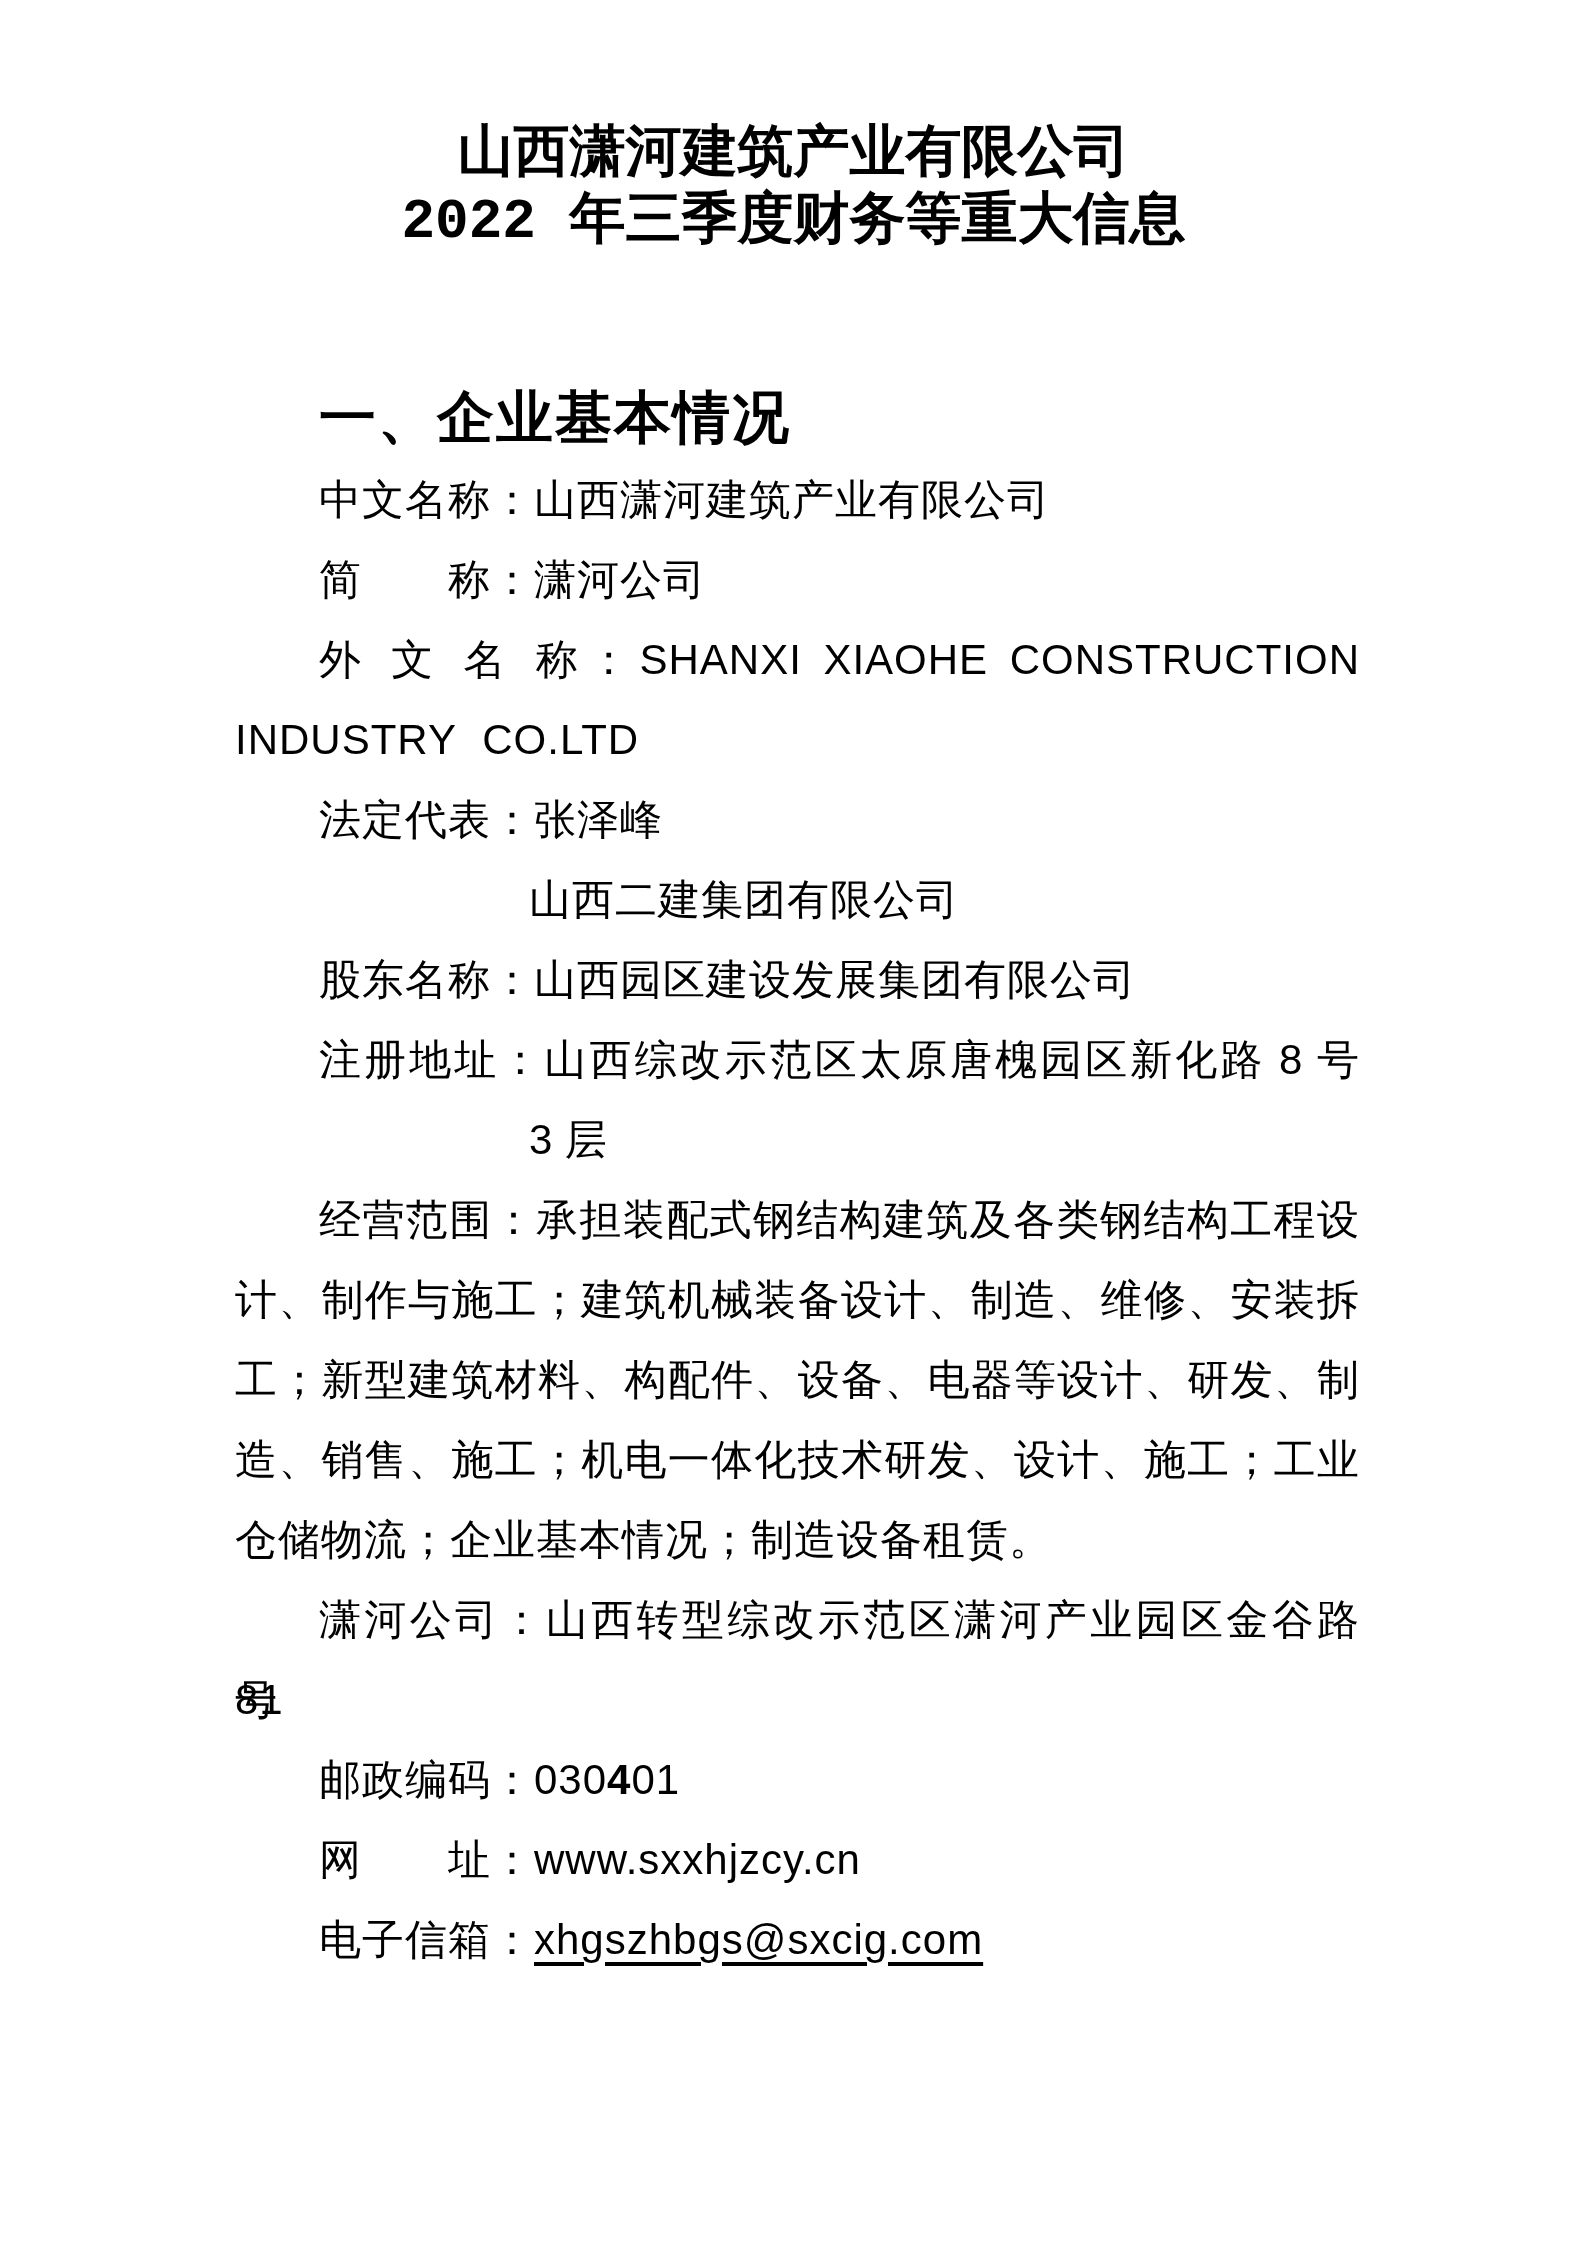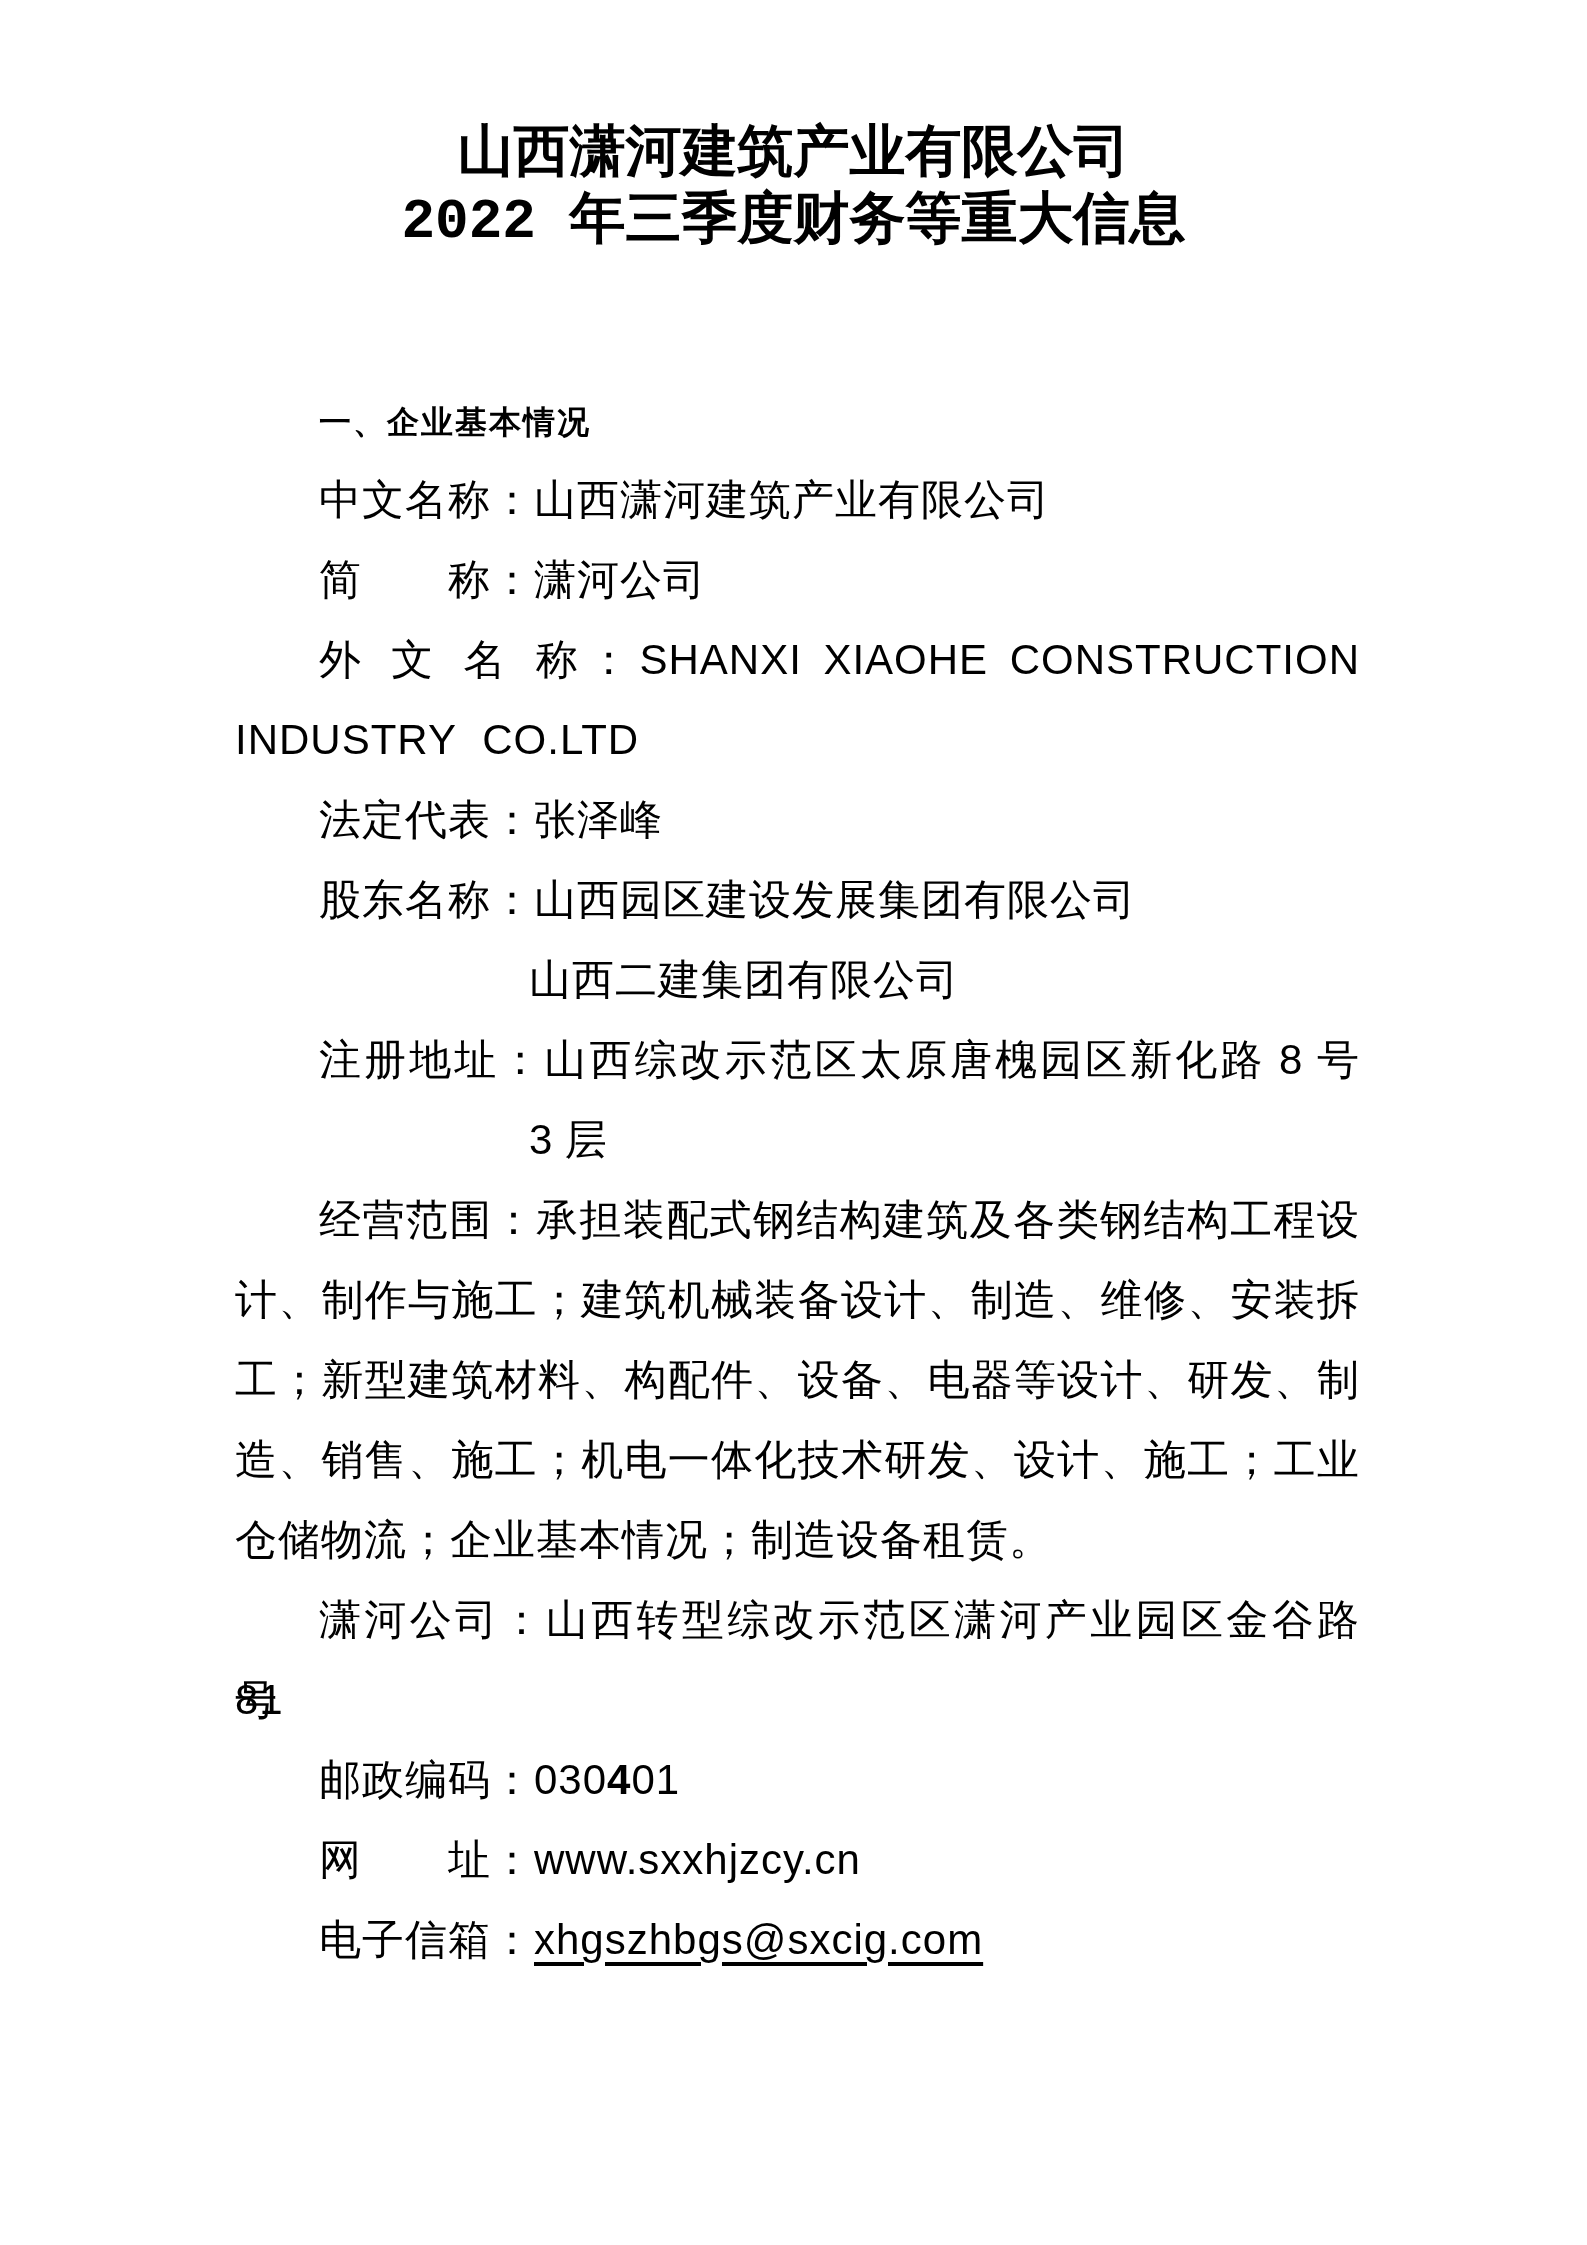--- a/index.html
+++ b/index.html
@@ -23,23 +23,23 @@
     font-size: 56px;
     line-height: 67px;
   }
   .section-heading {
     position: absolute;
     top: 382px;
     left: 235px;
     width: 1125px;
     padding-left: 84px;
     box-sizing: content-box;
-    font-family: Liberation Sans, sans-serif;
+    font-family: Liberation Mono, monospace;
     font-weight: bold;
-    font-size: 32px;
+    font-size: 57px;
     line-height: 80px;
     letter-spacing: 2px;
   }
   .doc-body {
     position: absolute;
     top: 460px;
     left: 235px;
     width: 1125px;
     font-size: 42px;
   }
@@ -76,22 +76,22 @@
   </div>
 
   <div class="section-heading">一、企业基本情况</div>
 
   <div class="doc-body">
       <div class="ln ind-first"><span class="run-c">中文名称：山西潇河建筑产业有限公司</span></div>
       <div class="ln ind-first"><span class="run-c">简　　称：潇河公司</span></div>
       <div class="ln ind-first just"><span class="run-c">外 文 名 称：</span><span class="run-l">SHANXI XIAOHE CONSTRUCTION</span></div>
       <div class="ln"><span class="run-l">INDUSTRY&nbsp;&nbsp;CO.LTD</span></div>
       <div class="ln ind-first"><span class="run-c">法定代表：张泽峰</span></div>
+      <div class="ln ind-value"><span class="run-c">山西二建集团有限公司</span></div>
       <div class="ln ind-first"><span class="run-c">股东名称：山西园区建设发展集团有限公司</span></div>
-      <div class="ln ind-value"><span class="run-c">山西二建集团有限公司</span></div>
       <div class="ln ind-first just"><span class="run-c">注册地址：山西综改示范区太原唐槐园区新化路 </span><span class="run-l">8</span><span class="run-c"> 号</span></div>
       <div class="ln ind-value"><span class="run-l">3</span><span class="run-c"> 层</span></div>
       <div class="ln ind-first just"><span class="run-c">经营范围：承担装配式钢结构建筑及各类钢结构工程设</span></div>
       <div class="ln just"><span class="run-c">计、制作与施工；建筑机械装备设计、制造、维修、安装拆</span></div>
       <div class="ln just"><span class="run-c">工；新型建筑材料、构配件、设备、电器等设计、研发、制</span></div>
       <div class="ln just"><span class="run-c">造、销售、施工；机电一体化技术研发、设计、施工；工业</span></div>
       <div class="ln"><span class="run-c">仓储物流；企业基本情况；制造设备租赁。</span></div>
       <div class="ln ind-first just"><span class="run-c">潇河公司：山西转型综改示范区潇河产业园区金谷路 </span><span class="run-l">81</span></div>
       <div class="ln"><span class="run-c">号</span></div>
       <div class="ln ind-first"><span class="run-c">邮政编码：</span><span class="run-l">030</span><span class="run-lb">4</span><span class="run-l">01</span></div>

